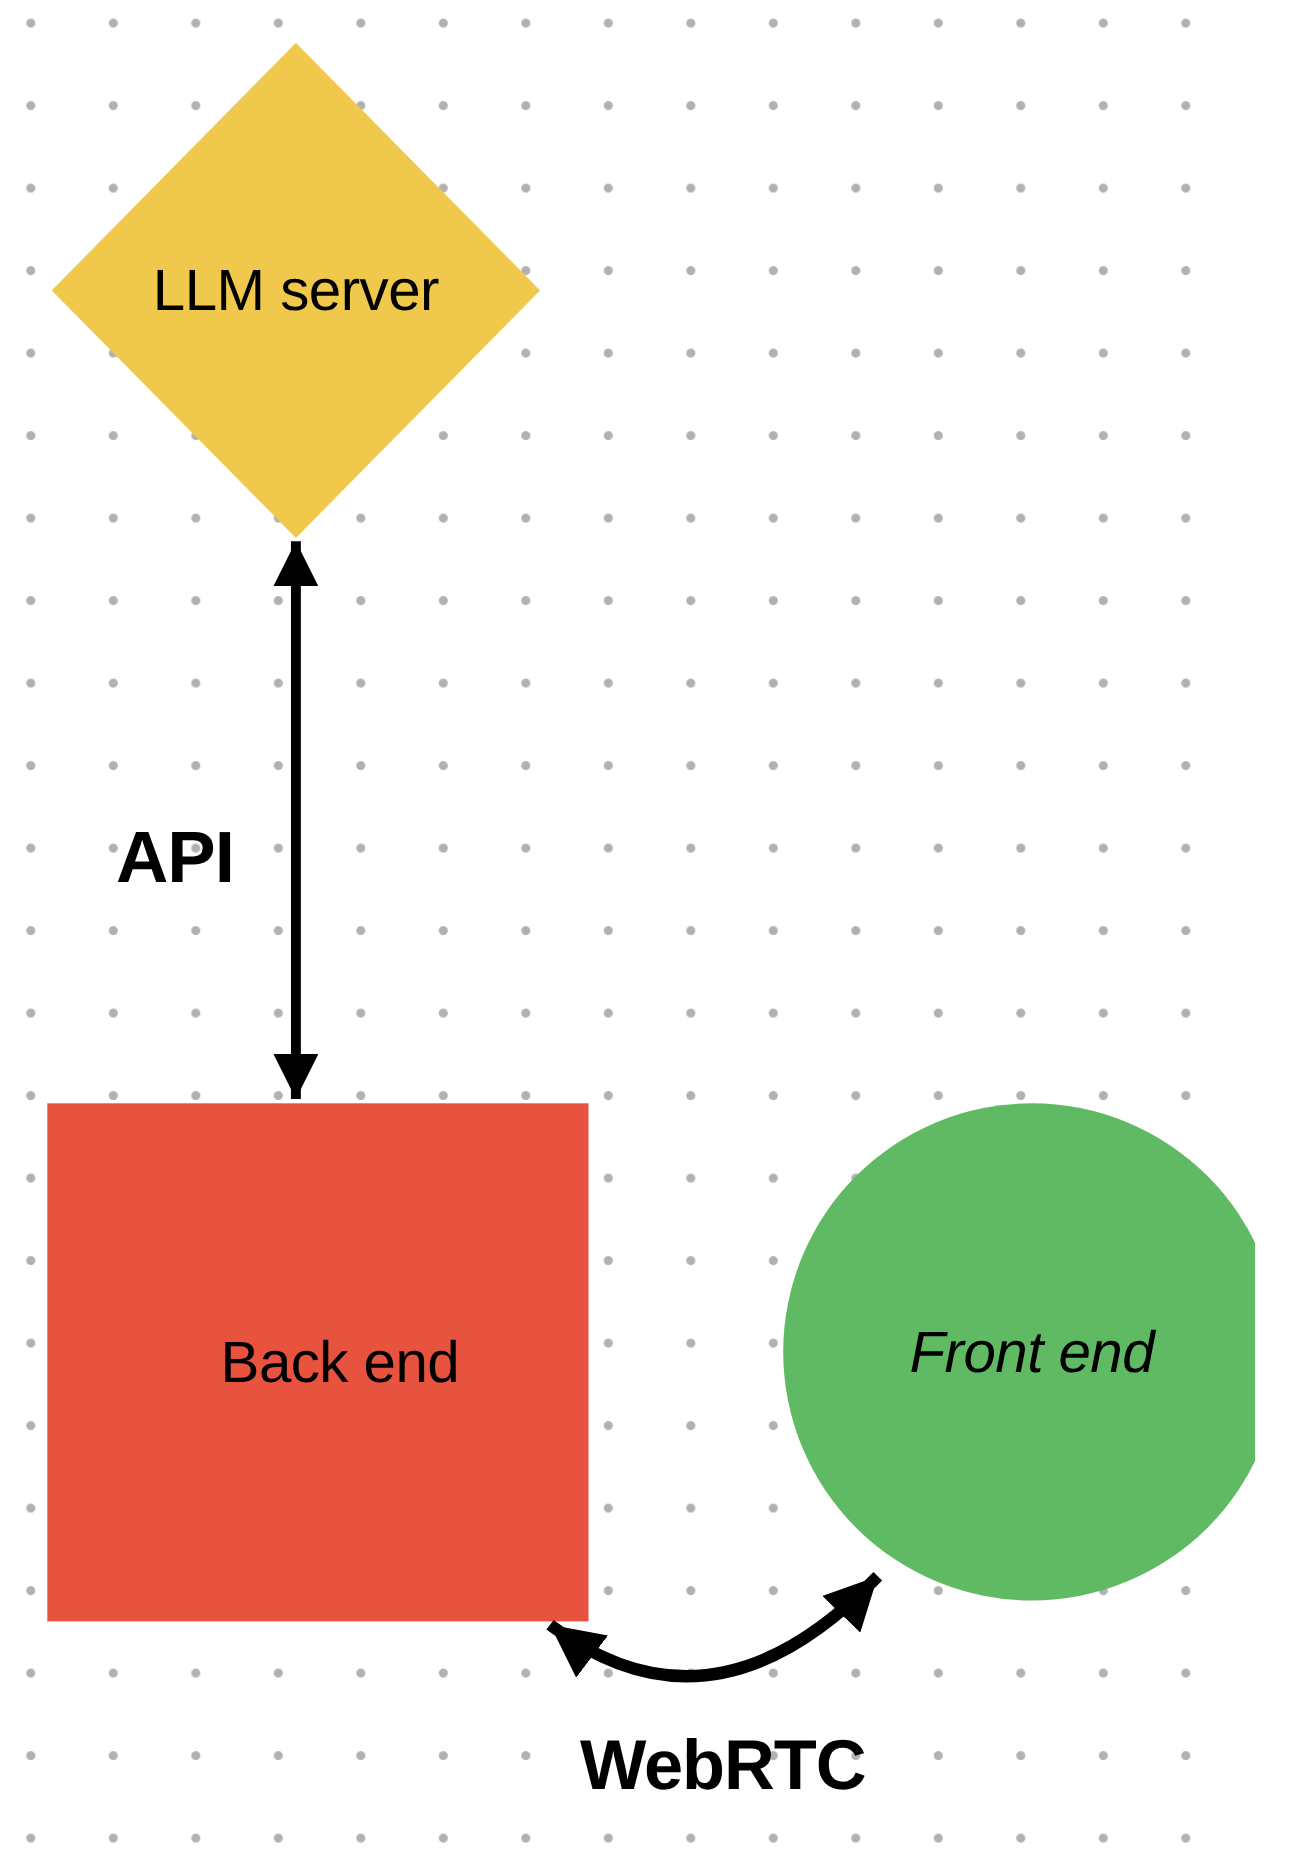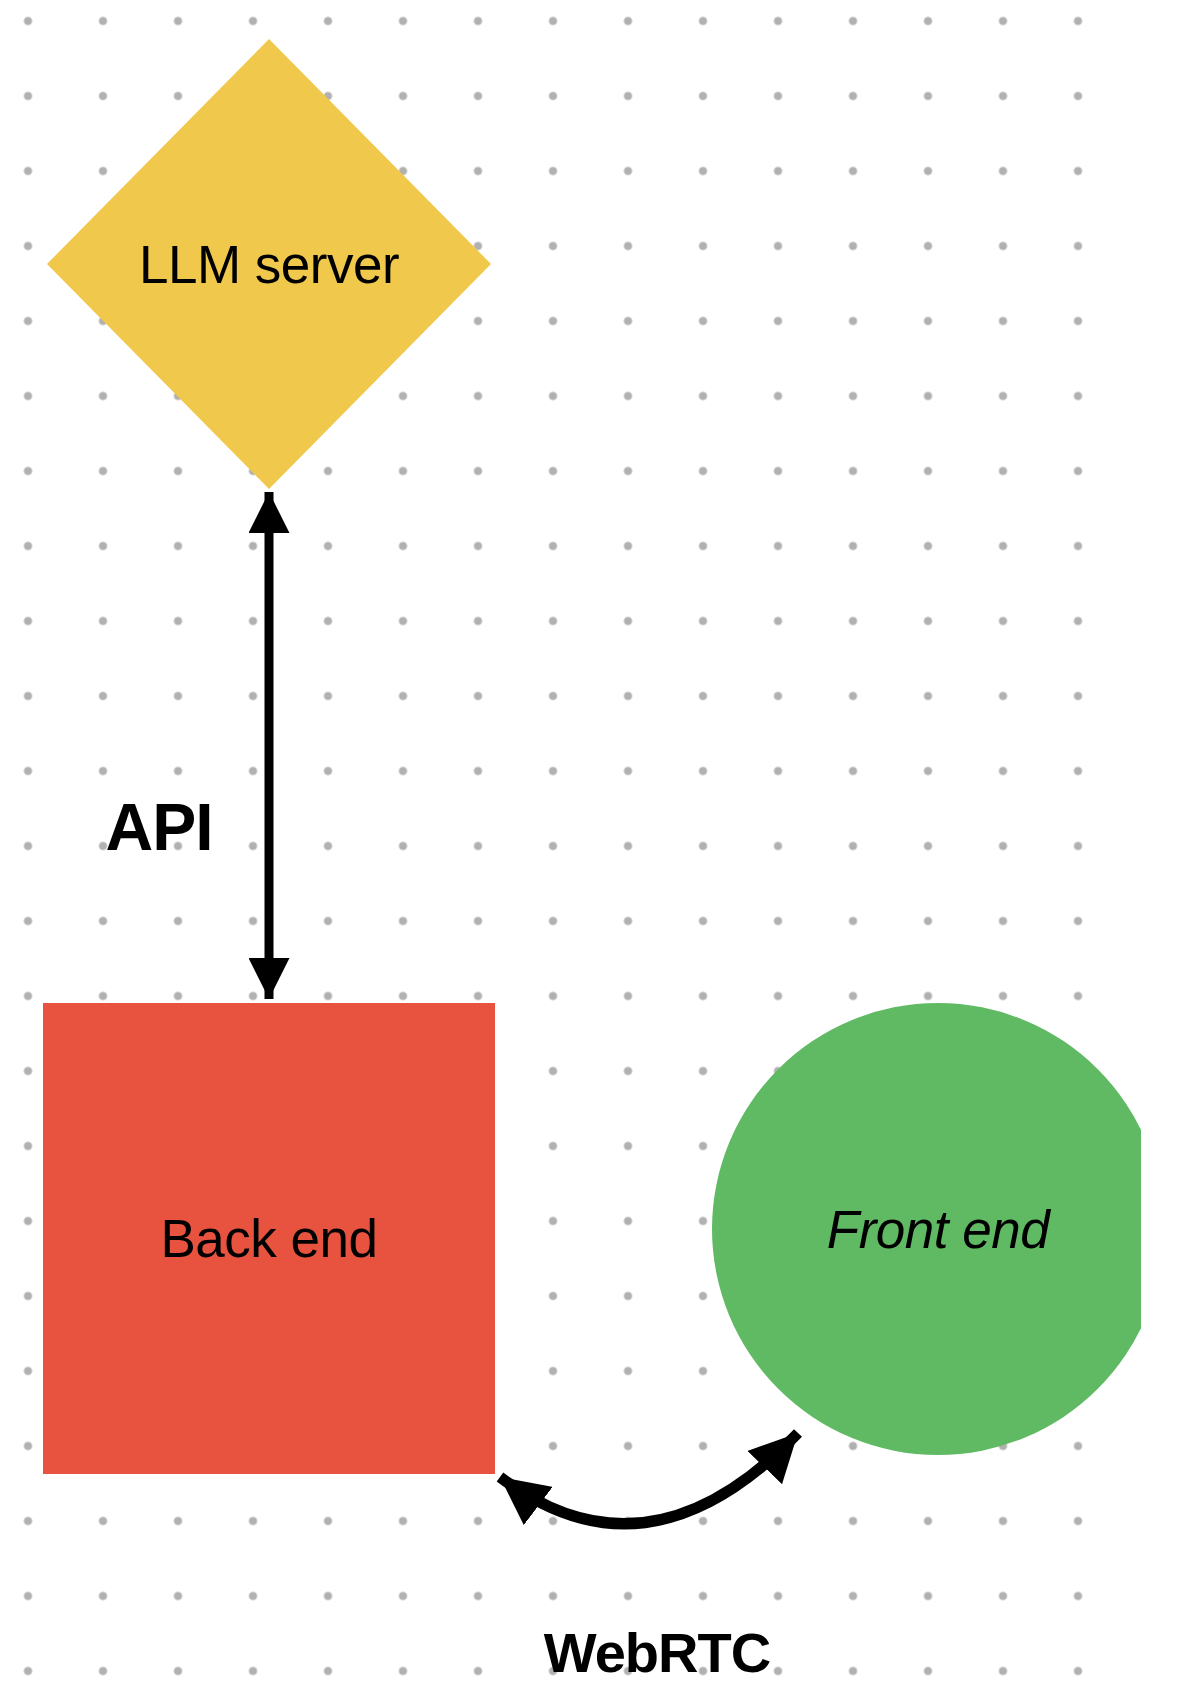--- a/index.html
+++ b/index.html
@@ -53,35 +53,34 @@
     pointer-events: none;
   }
   .connector-layer path { pointer-events: stroke; }
   .connector-label {
     position: absolute;
     transform: translate(-50%, -50%);
     font-weight: 700;
     color: #000000;
     letter-spacing: -1px;
     white-space: nowrap;
-    margin-top: 48px;
   }
   .label-api  { left: 159px; top: 779px;  font-size: 66px; }
-  .label-webrtc { left: 657px; top: 1604px; font-size: 56px; }
+  .label-webrtc { left: 657px; top: 1604px; font-size: 64px; }
 </style>
 </head>
 <body>
 
 <div class="canvas">
 
   <div class="node node-diamond" style="background-color: rgb(240, 200, 76);">
     <span class="node-label">LLM server</span>
   </div>
 
-  <div class="node node-square" style="background-color: rgb(232, 83, 63);">
+  <div class="node node-square" style="background-color: rgb(232, 83, 63); padding-left: 40px;">
     <span class="node-label">Back end</span>
   </div>
 
   <div class="node node-circle" style="background-color: rgb(96, 186, 100); font-style: italic;">
     <span class="node-label">Front end</span>
   </div>
 
   <svg class="connector-layer" viewBox="0 0 1179 1697" xmlns="http://www.w3.org/2000/svg">
     <defs>
       <marker id="head-s" viewBox="0 0 10 10" refX="10" refY="5" markerWidth="41" markerHeight="41" markerUnits="userSpaceOnUse" orient="auto-start-reverse">

